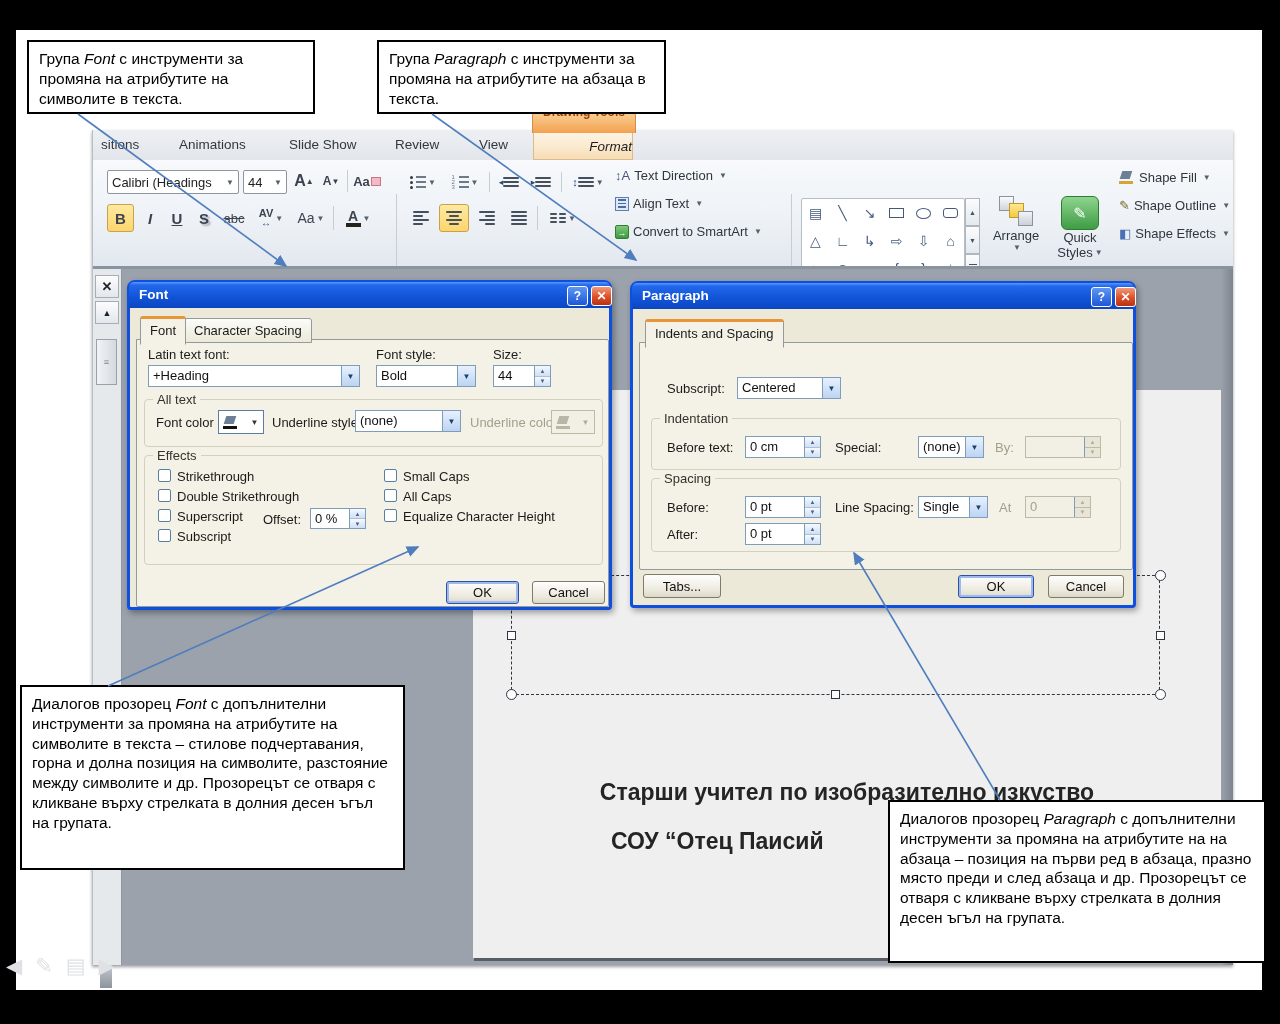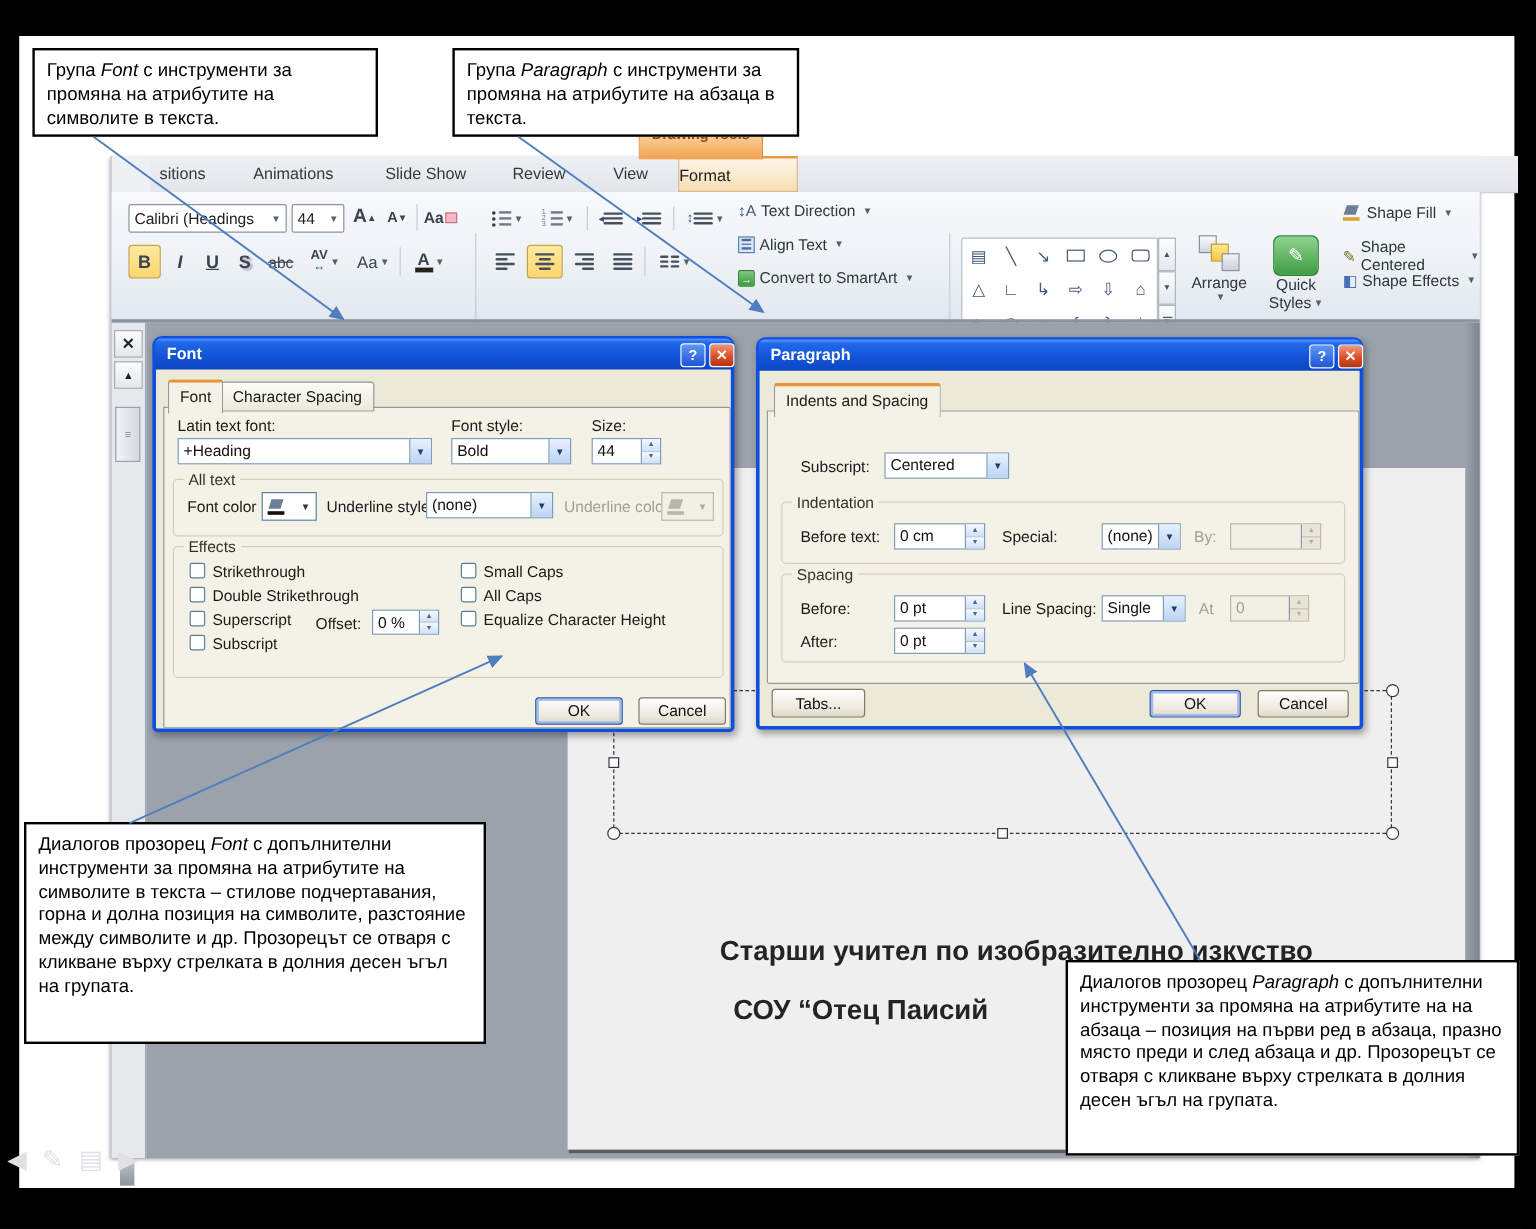--- a/index.html
+++ b/index.html
@@ -8,24 +8,24 @@
   
   .stage{left:16px;top:30px;width:1246px;height:960px;background:#fff;}
   
   .callout{background:#fff;border:2px solid #000;color:#000;font-size:15.5px;line-height:1.28;
     padding:7px 10px;box-sizing:border-box;z-index:8;}
   .it{font-style:italic;}
   
   .shot{left:92px;top:130px;width:1140px;height:835px;background:#eef1f4;border-left:1px solid #b9bec5;
     box-shadow:0 2px 3px rgba(60,64,70,.5);}
   .tabsrow{left:0;top:0;width:100%;height:30px;background:linear-gradient(#edf0f3,#e2e6eb);
-    border-bottom:1px solid #ccd2d9;margin-left:32px;}
+    border-bottom:1px solid #ccd2d9;}
   .rtab{top:0;height:30px;line-height:30px;font-size:13.5px;color:#33383e;padding:0 6px;}
-  .rtab-ctx{left:440px;top:0;width:100px;height:30px;line-height:30px;text-align:left;font-size:13.5px;
-    color:#1c1c1c;background:linear-gradient(#fdf4e7,#f9e6c6 70%,#f6ddb4);border:1px solid #ddba8a;border-top:2px solid #e8973f;box-sizing:border-box;}
+  .rtab-ctx{left:440px;top:0;width:100px;height:30px;line-height:30px;text-align:right;font-size:13.5px;
+    color:#1c1c1c;background:linear-gradient(#fdf4e7,#f9e6c6 70%,#f6ddb4);border:1px solid #ddba8a;border-top:2px solid #e8973f;box-sizing:border-box;font-style:italic;}
   .ribbon{left:0;top:30px;width:100%;height:106px;background:linear-gradient(#f7f9fc,#eef2f6 55%,#e2e8ef);}
   .gsep{top:34px;width:1px;height:96px;background:#c6cdd5;}
   .glabel{top:122px;height:14px;font-size:12px;color:#5f6b79;text-align:center;}
   .launcher{top:122px;width:13px;height:13px;border:1px solid #98a1ac;border-radius:2px;color:#5f6b79;
     font-size:9px;line-height:11px;text-align:center;background:#eef1f5;box-sizing:border-box;}
   .rbtn{display:flex;align-items:center;justify-content:center;color:#3b4350;border:1px solid transparent;
     border-radius:3px;box-sizing:border-box;}
   .rbtn.on{background:linear-gradient(#fee9a0,#fcd66e);border-color:#c8a24b;}
   .dd{font-size:8px;color:#55606c;margin-left:2px;}
   .combo-r{background:#fff;border:1px solid #8d959e;border-radius:2px;display:flex;align-items:center;
@@ -368,21 +368,21 @@
     <div class="a ricon-lbl" style="left:1026px;top:10px">
       <span class="paintcan amber">
           <b></b>
           <u></u>
         </span>
         <span>Shape Fill</span>
         <span class="dd">▼</span>
     </div>
     <div class="a ricon-lbl" style="left:1026px;top:38px">
       <span class="mi" style="color:#7a6a28">✎</span>
-        <span>Shape Centered</span>
+        <span>Shape Outline</span>
         <span class="dd">▼</span>
     </div>
     <div class="a ricon-lbl" style="left:1026px;top:66px">
       <span class="mi" style="color:#4a6fb5">◧</span>
         <span>Shape Effects</span>
         <span class="dd">▼</span>
     </div>
     <div class="a glabel" style="left:703px;width:420px">Drawing</div>
     <div class="a launcher" style="left:1124px">↘</div>
   </div>

